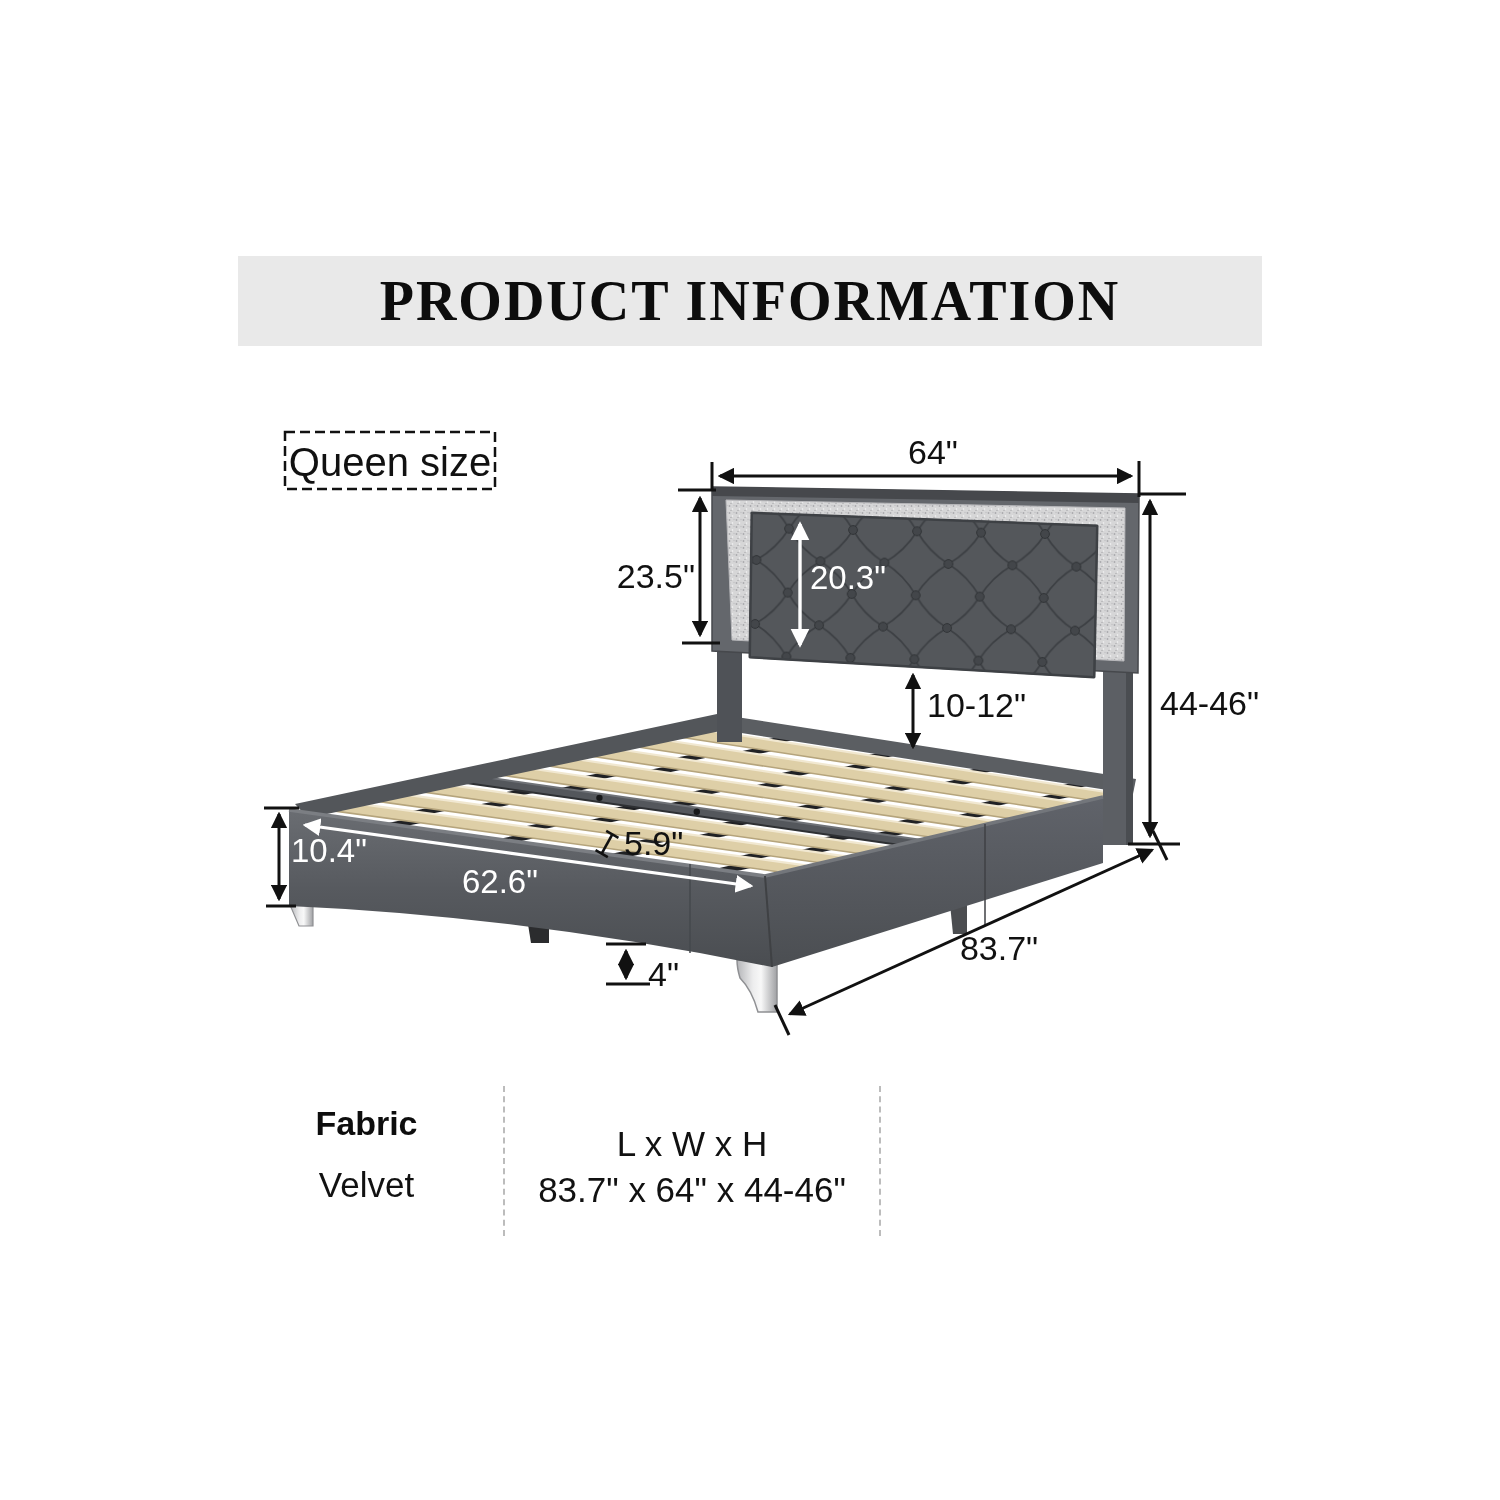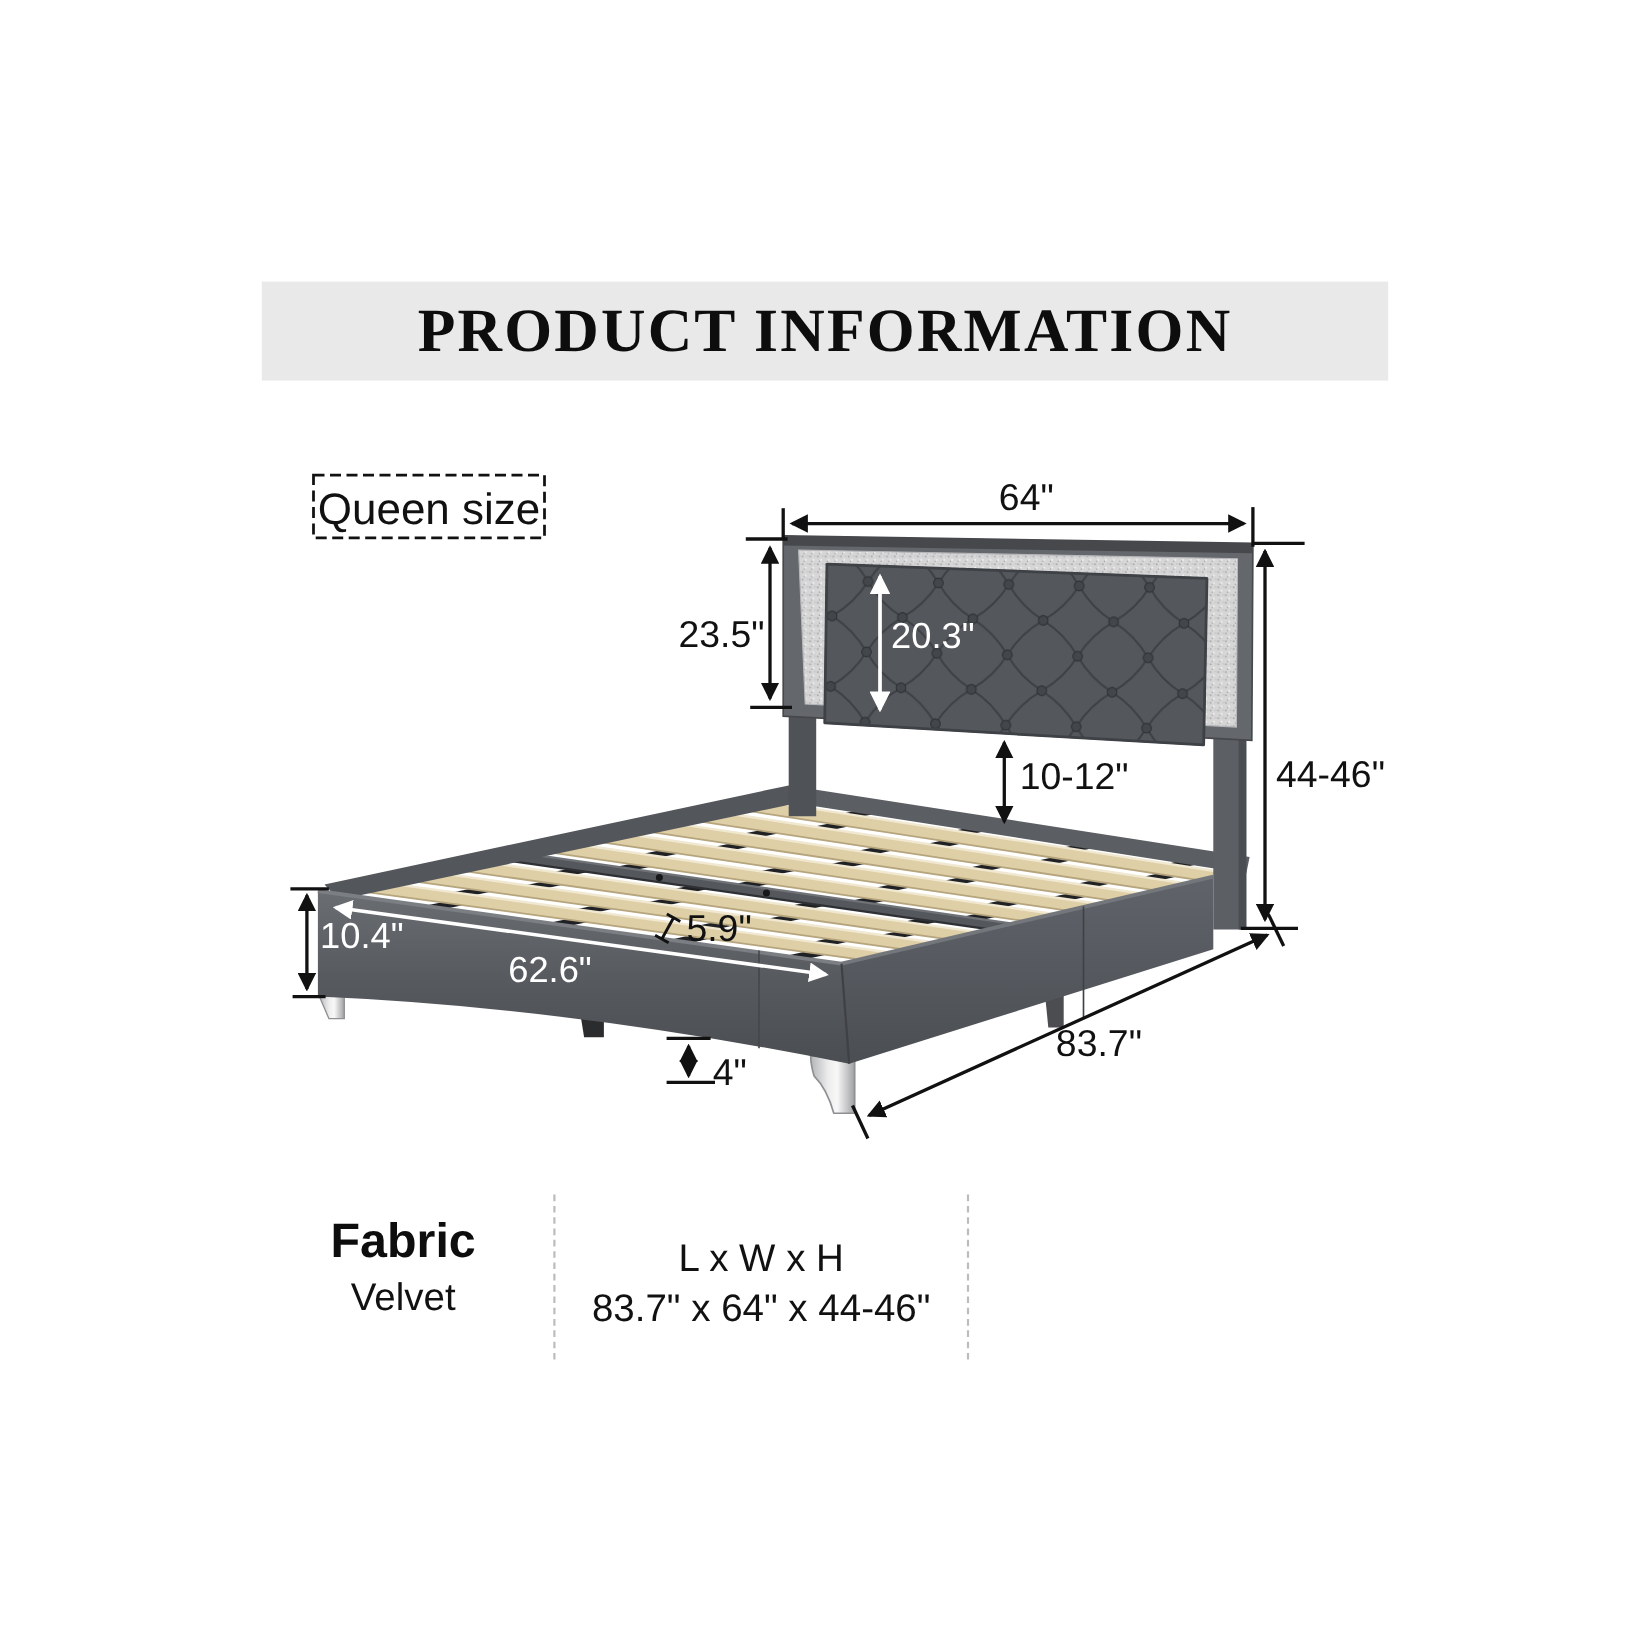--- a/index.html
+++ b/index.html
@@ -14,23 +14,23 @@
   svg#bed{position:absolute;left:0;top:0;}
   text{font-family:"Liberation Sans",sans-serif;}
   .dim{font-size:34px;fill:#111;}
   .dimw{font-size:33px;fill:#ffffff;}
   
   .specs{position:absolute;left:230px;top:1086px;width:1040px;height:150px;display:flex;}
   .spec-col{box-sizing:border-box;text-align:center;padding-top:18px;}
   .spec-col.c1{width:273px;}
   .spec-col.c2{width:378px;border-left:2px dashed #bcbcbc;border-right:2px dashed #bcbcbc;}
   .spec-col.c3{width:387px;}
-  .spec-head{font-size:44px;font-weight:bold;color:#0d0d0d;}
+  .spec-head{font-size:34px;font-weight:bold;color:#0d0d0d;}
   .spec-line{font-size:35px;margin-top:20px;color:#111;}
-  .spec-line.tight{margin-top:6px;}
+  .spec-line.tight{margin-top:22px;}
   .spec-line.tight2{margin-top:6px;}
 </style>
 </head>
 <body>
 
 <div id="stage">
 
   <div class="banner">
     <h1>PRODUCT INFORMATION</h1>
   </div>

